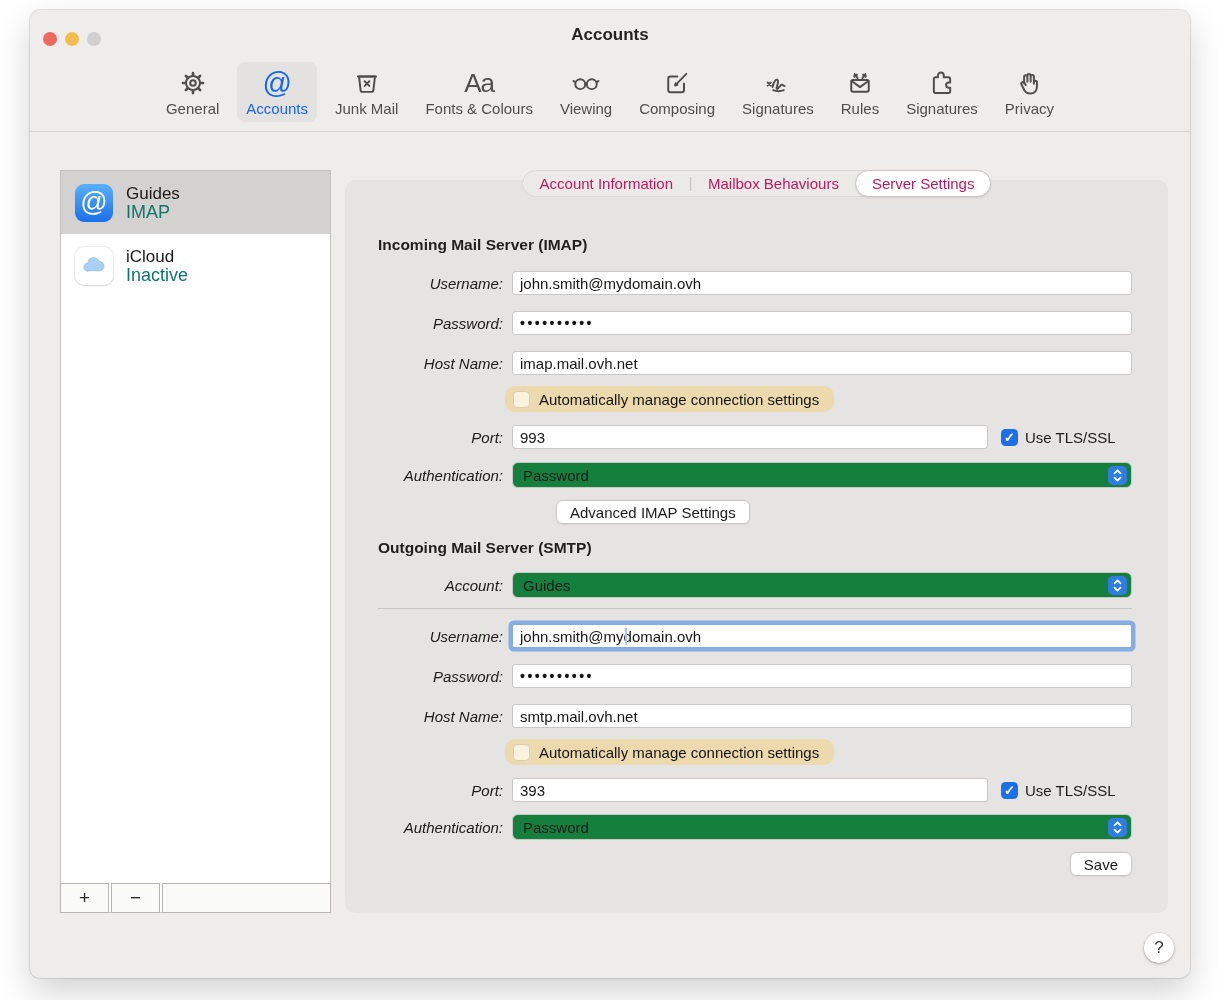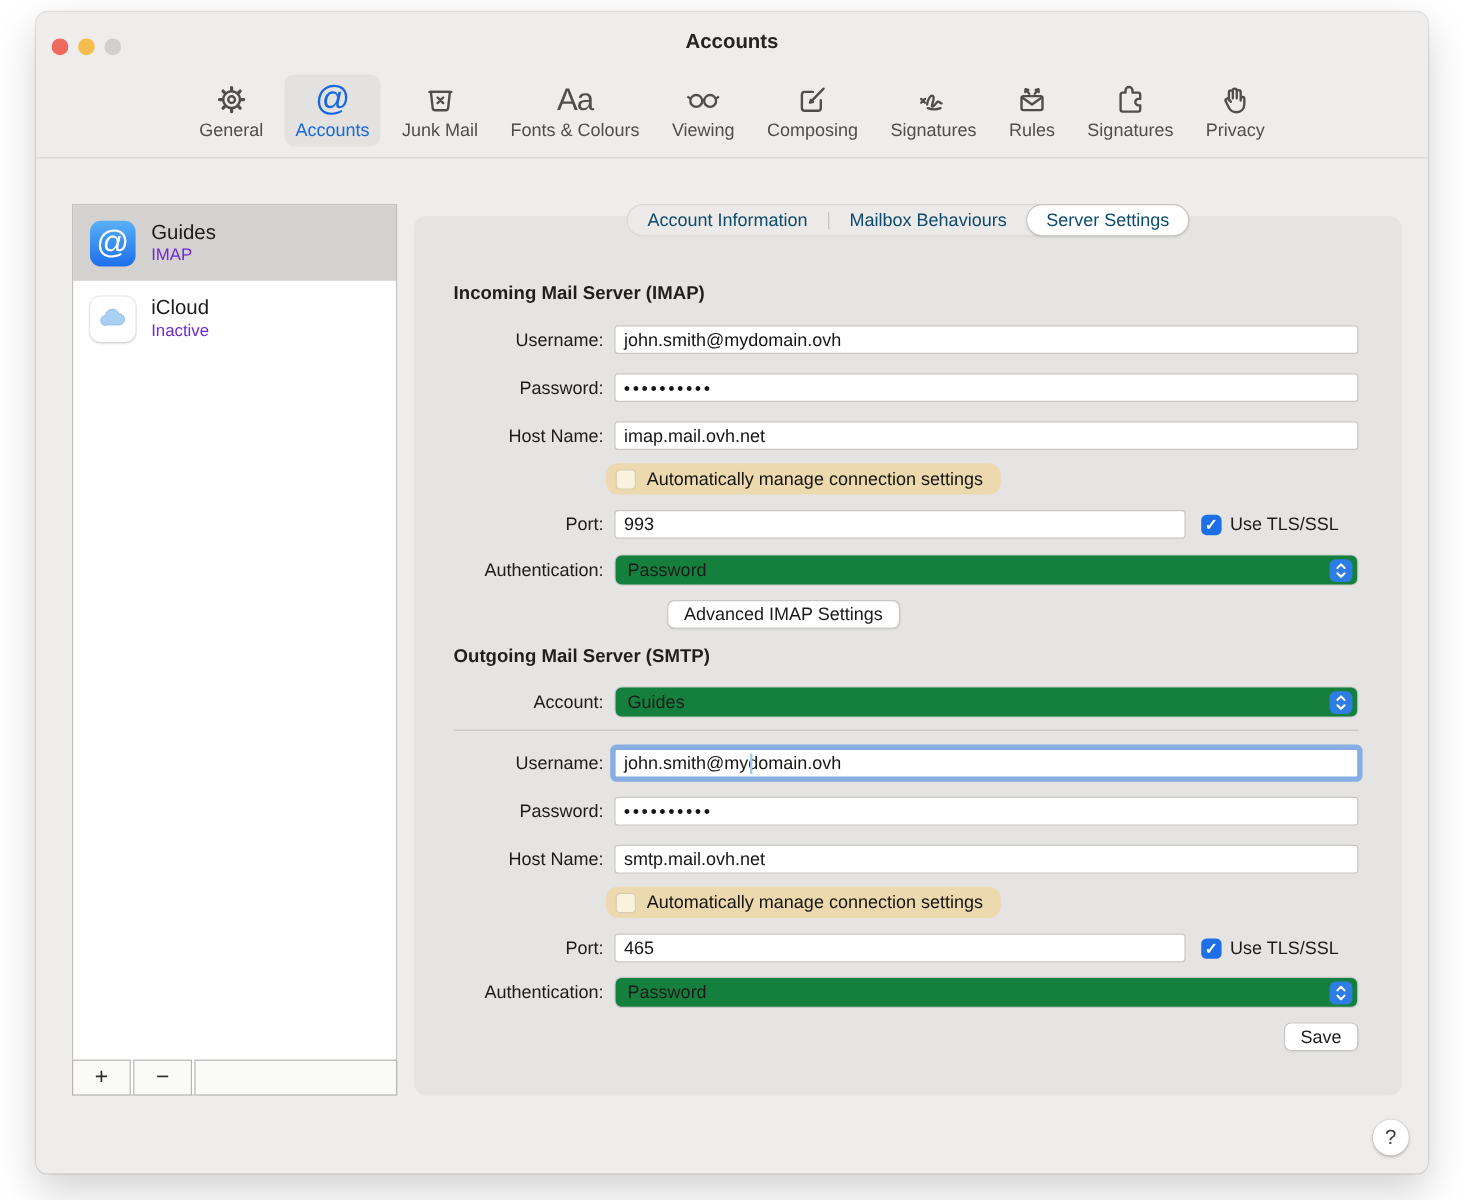--- a/index.html
+++ b/index.html
@@ -36,52 +36,52 @@
   .sidebar {
     position:absolute; left:30px; top:160px; width:271px; height:743px;
     background:#ffffff; border:1px solid #c2c1bf;
   }
   .acct { display:flex; align-items:center; gap:13px; height:63px; padding-left:14px; }
   .acct.selected { background:#d4d2d1; }
   .acct-badge { width:38px; height:38px; border-radius:9px; display:flex; align-items:center; justify-content:center; flex:none; }
   .acct-badge.at { background:linear-gradient(180deg,#59b0f8 0%, #1c6fe9 100%); color:#fff; font-size:27px; font-weight:400; }
   .acct-badge.cloud { background:#ffffff; box-shadow:0 0 0 1px rgba(0,0,0,0.07), 0 1px 2px rgba(0,0,0,0.10); }
   .acct-name { font-size:17px; color:#1b1a19; line-height:20px; }
-  .acct-sub { font-size:14px; color:#6d28d9; line-height:17px; }
+  .acct-sub { font-size:18px; color:#0f766e; line-height:17px; }
   .sidebar-bottom { position:absolute; left:-1px; right:-1px; bottom:-1px; height:30px; display:flex; gap:2px; }
   .sbseg {
     border:1px solid #b7b6b4; background:#fafaf9; display:flex; align-items:center; justify-content:center;
     font-size:19px; color:#2c2b2a;
   }
   .sbseg.add, .sbseg.remove { width:49px; flex:none; }
   .sbseg.filler { flex:1; }
   
   .panel {
     position:absolute; left:315px; top:170px; width:823px; height:733px;
     background:#e5e4e2; border-radius:10px;
   }
   .segctl {
     position:absolute; top:-10px; left:50%; transform:translateX(-50%);
     display:flex; align-items:center; height:27px;
     background:#eceae8; border:1px solid #dad8d6; border-radius:14px;
   }
-  .seg { font-size:15px; color:#0c4a6e; padding:0 17px; height:25px; display:flex; align-items:center; white-space:nowrap; }
+  .seg { font-size:15px; color:#be185d; padding:0 17px; height:25px; display:flex; align-items:center; white-space:nowrap; }
   .seg.selected {
     background:#ffffff; border:1px solid #c6c5c3; border-radius:13.5px; height:27px; margin:-1px;
     box-shadow:0 1px 2px rgba(0,0,0,0.10); padding:0 16px;
   }
   .segdiv { width:1px; height:14px; background:#c2c1bf; flex:none; }
   
   .form { padding:56px 36px 0 33px; position:relative; }
   .fheading { font-size:15.5px; font-weight:bold; color:#201f1e; }
   .fheading.outgoing { margin-top:15px; }
   .frow { display:flex; align-items:center; margin-top:16px; }
   .frow.mt17 { margin-top:17px; } .frow.mt15 { margin-top:15px; }
   .frow.mt13 { margin-top:13px; } .frow.mt12 { margin-top:12px; }
-  .flabel { width:134px; flex:none; text-align:right; padding-right:9px; font-size:15px; color:#1c1b1a; white-space:nowrap; }
+  .flabel { width:134px; flex:none; text-align:right; padding-right:9px; font-size:15px; color:#1c1b1a; white-space:nowrap;font-style:italic; }
   .ftext {
     height:24px; background:#fff; border:1px solid #c9c8c6; border-radius:3px;
     display:flex; align-items:center; padding:0 7px; font-size:15px; color:#161514;
   }
   .ftext.full { width:620px; }
   .ftext.port { width:476px; }
   .pwdots { font-size:14px; letter-spacing:2.5px; font-weight:bold; }
   .ftext.focused {
     position:relative; border:1px solid #84ace2;
     box-shadow:0 0 0 3.5px #87aee3;
@@ -355,21 +355,21 @@
 
       <div class="hlrow">
         <div class="hlpill">
           <span class="cbx-off"></span>
           <span>Automatically manage connection settings</span>
         </div>
       </div>
 
       <div class="frow mt13">
         <div class="flabel">Port:</div>
-        <div class="ftext port">465</div>
+        <div class="ftext port">393</div>
         <div class="tlsgroup">
           <span class="cbx-on">✓</span>
           <span>Use TLS/SSL</span>
         </div>
       </div>
 
       <div class="frow mt12">
         <div class="flabel">Authentication:</div>
         <div class="fselect">
           <span>Password</span>

